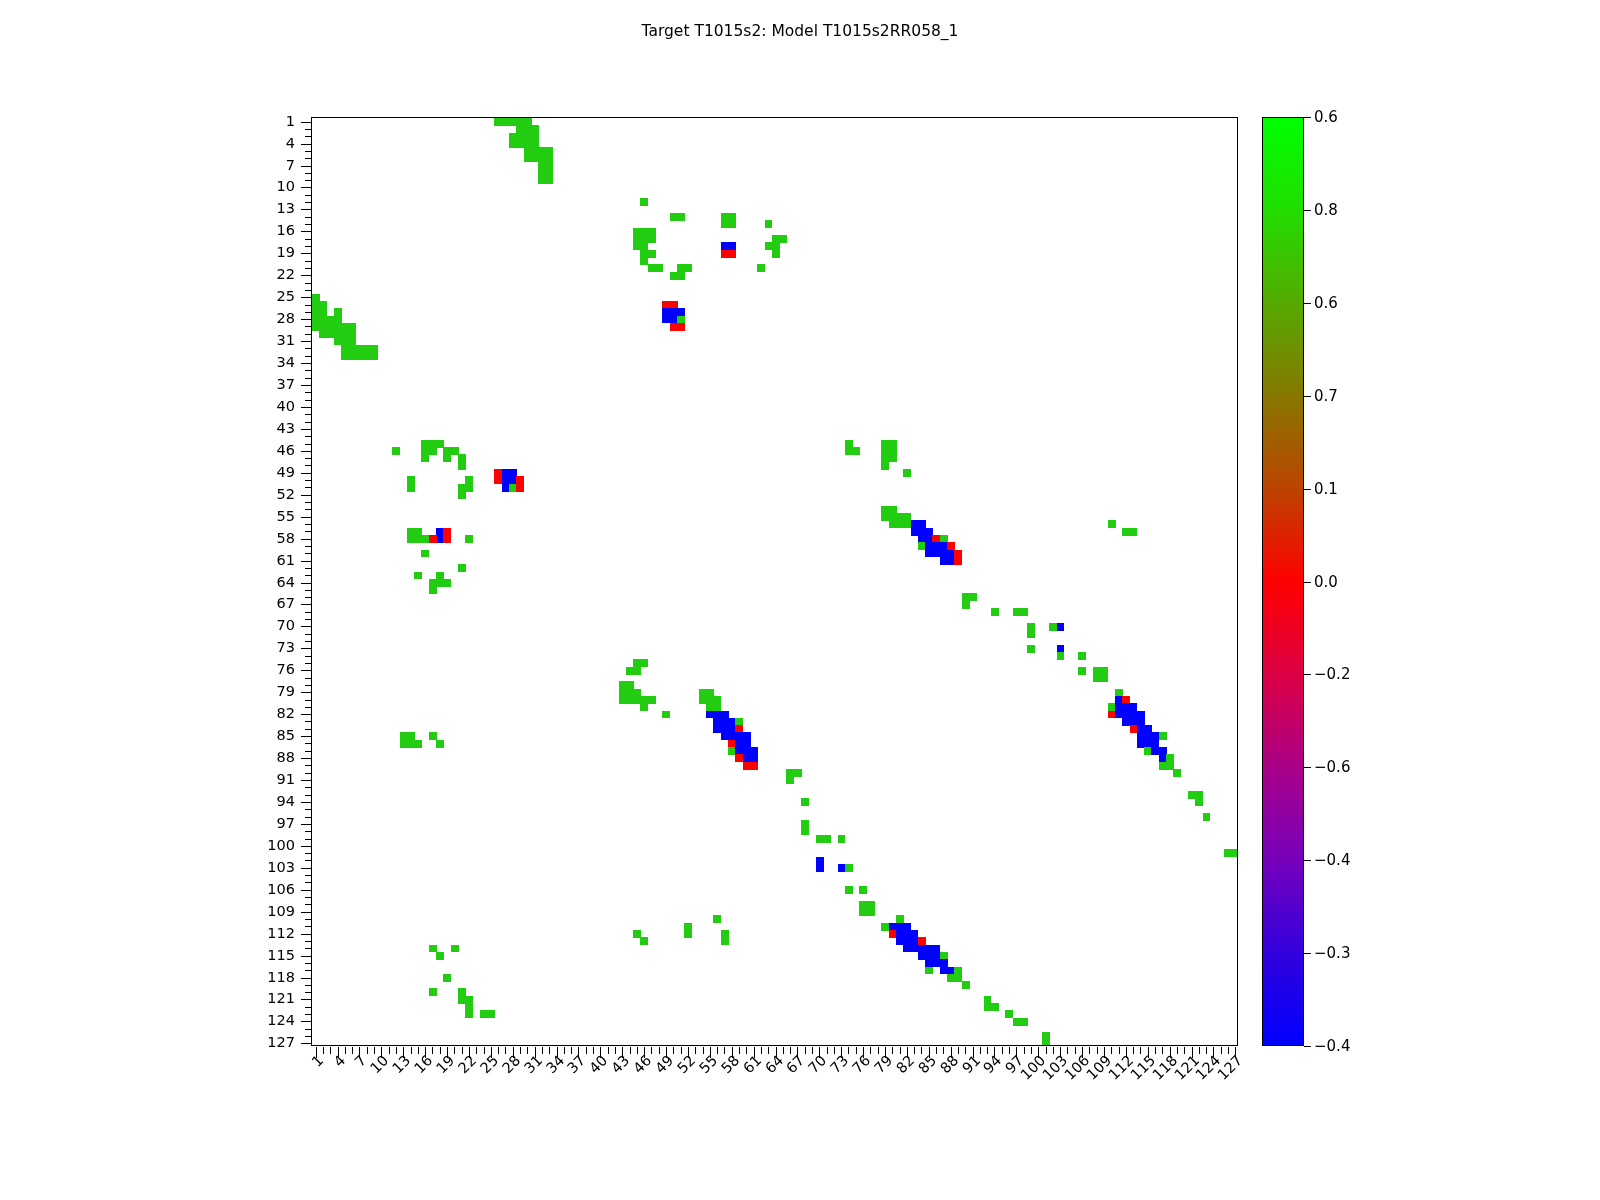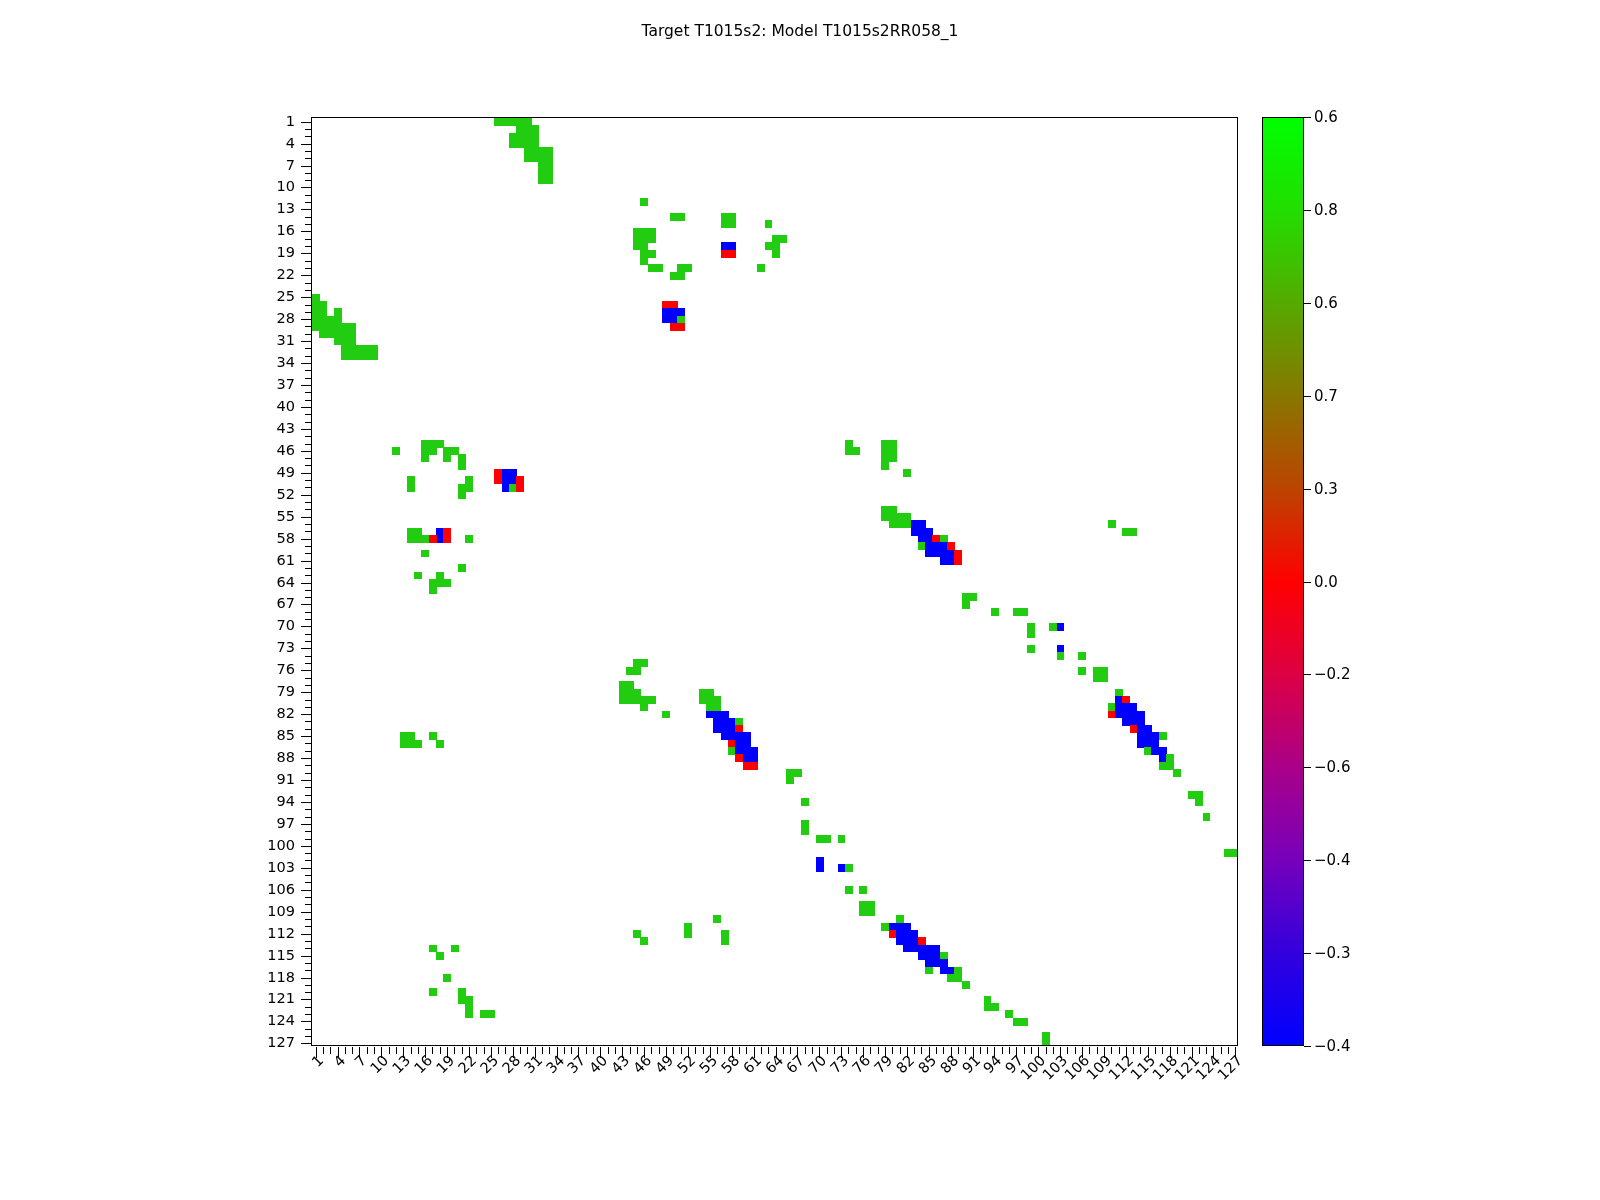--- a/index.html
+++ b/index.html
@@ -799,21 +799,21 @@
   <div class="cbar-ticks" id="cbarticks">
       <div class="cbt" style="top: 0px;"></div>
       <div class="cbl" style="top: 0px;">0.6</div>
       <div class="cbt" style="top: 92.9px;"></div>
       <div class="cbl" style="top: 92.9px;">0.8</div>
       <div class="cbt" style="top: 185.8px;"></div>
       <div class="cbl" style="top: 185.8px;">0.6</div>
       <div class="cbt" style="top: 278.7px;"></div>
       <div class="cbl" style="top: 278.7px;">0.7</div>
       <div class="cbt" style="top: 371.6px;"></div>
-      <div class="cbl" style="top: 371.6px;">0.3</div>
+      <div class="cbl" style="top: 371.6px;">0.1</div>
       <div class="cbt" style="top: 464.5px;"></div>
       <div class="cbl" style="top: 464.5px;">0.0</div>
       <div class="cbt" style="top: 557.4px;"></div>
       <div class="cbl" style="top: 557.4px;">−0.2</div>
       <div class="cbt" style="top: 650.3px;"></div>
       <div class="cbl" style="top: 650.3px;">−0.6</div>
       <div class="cbt" style="top: 743.2px;"></div>
       <div class="cbl" style="top: 743.2px;">−0.4</div>
       <div class="cbt" style="top: 836.1px;"></div>
       <div class="cbl" style="top: 836.1px;">−0.3</div>

